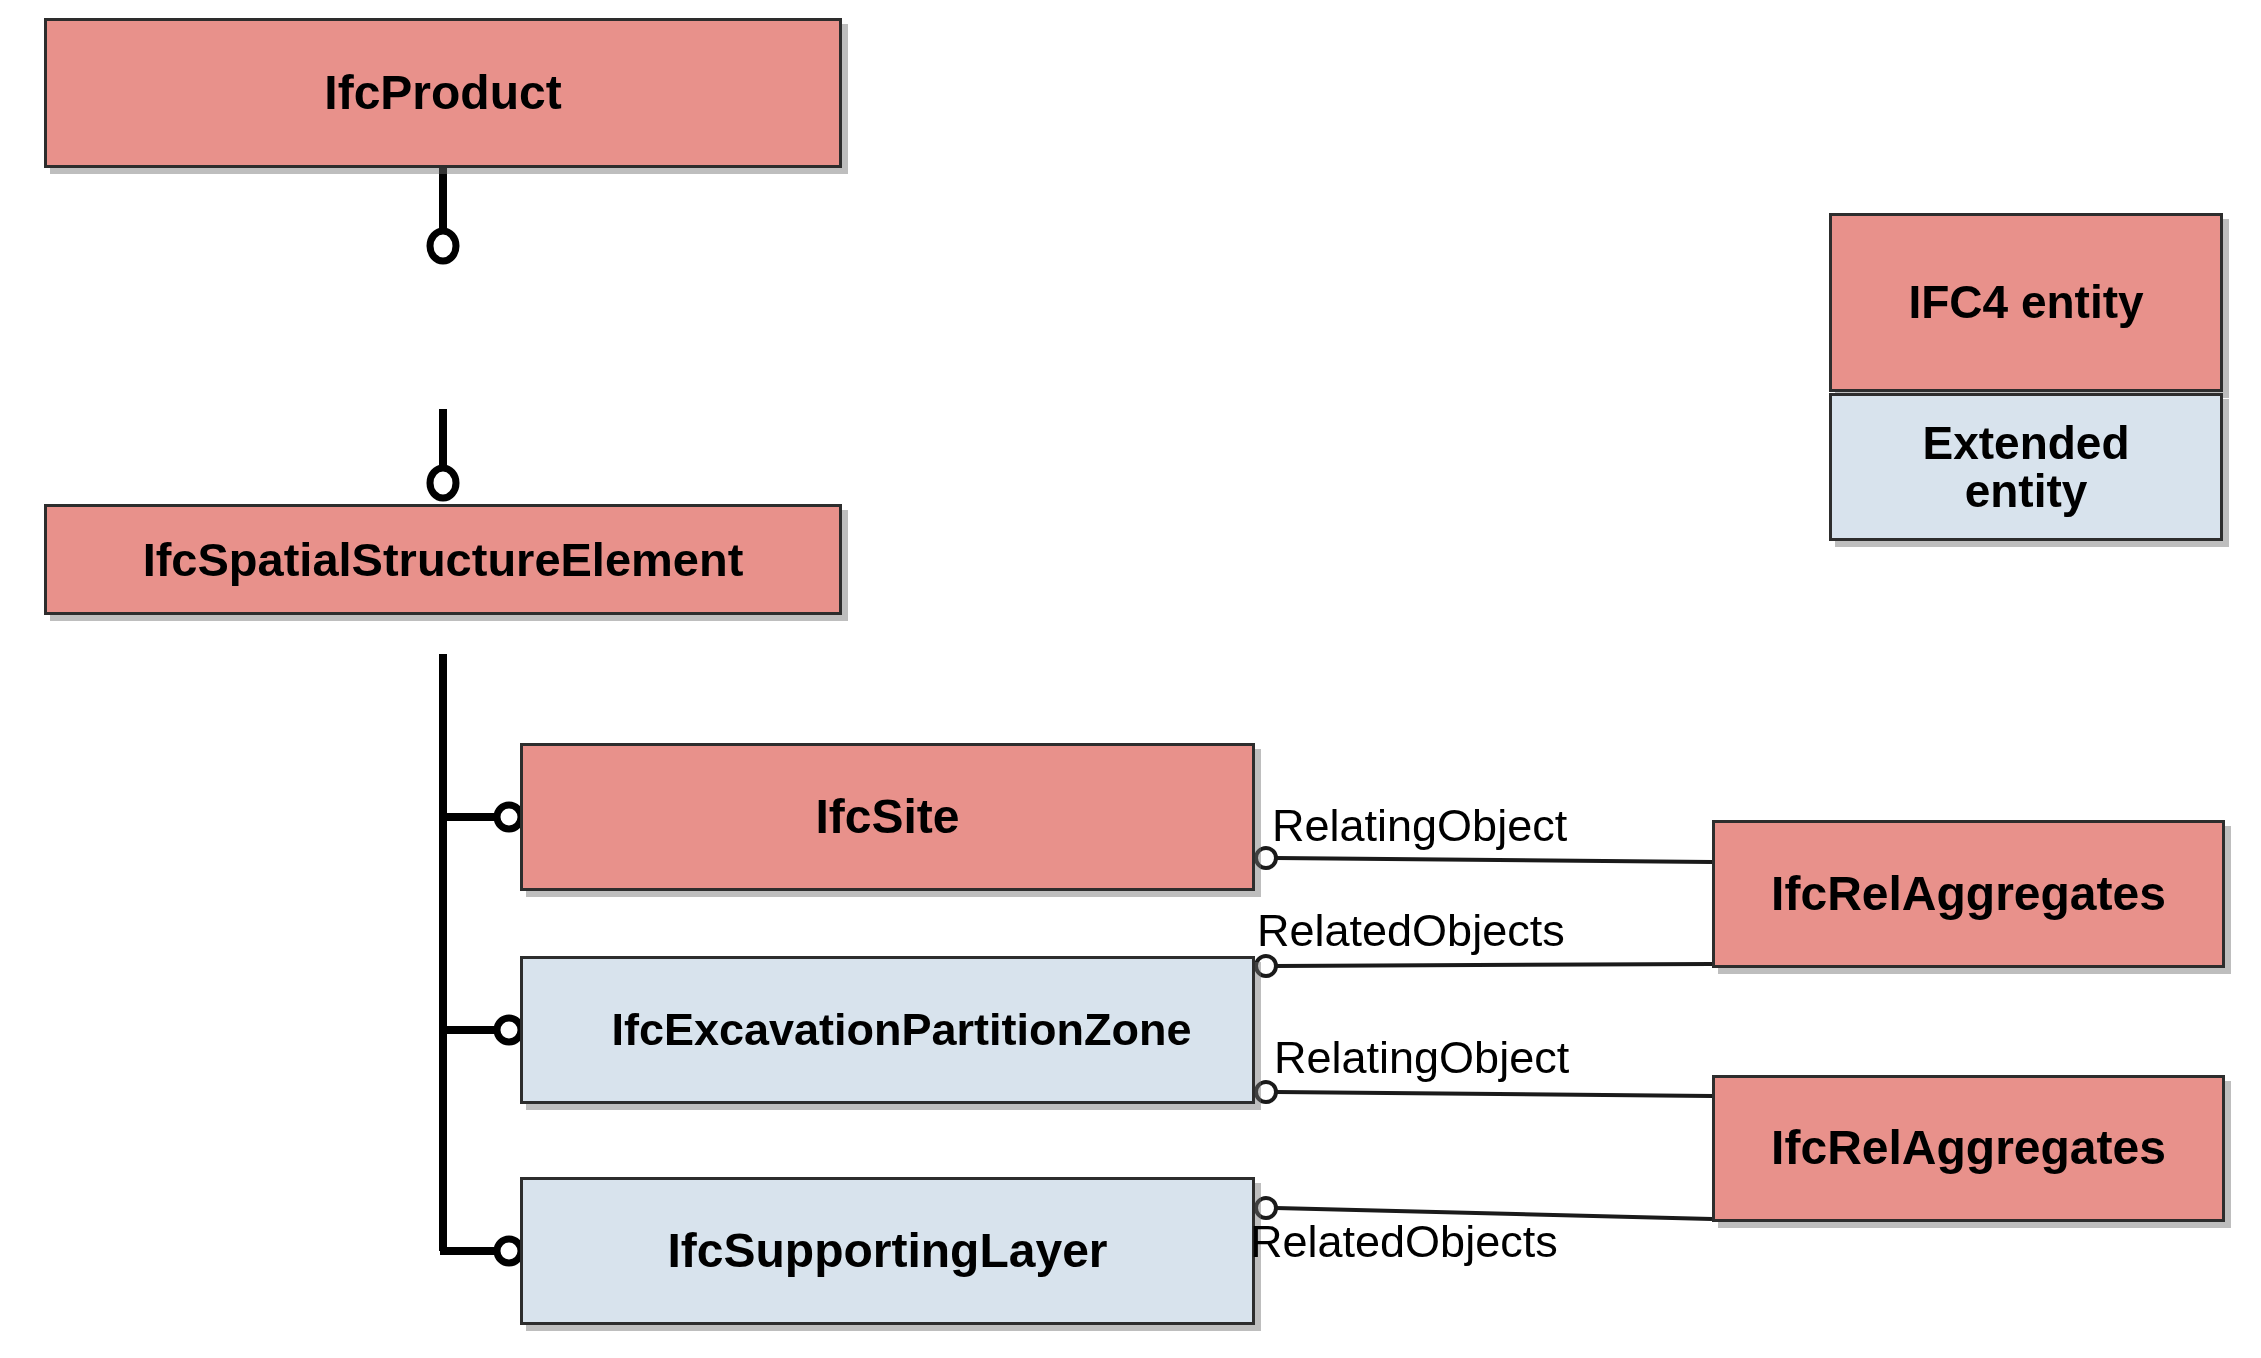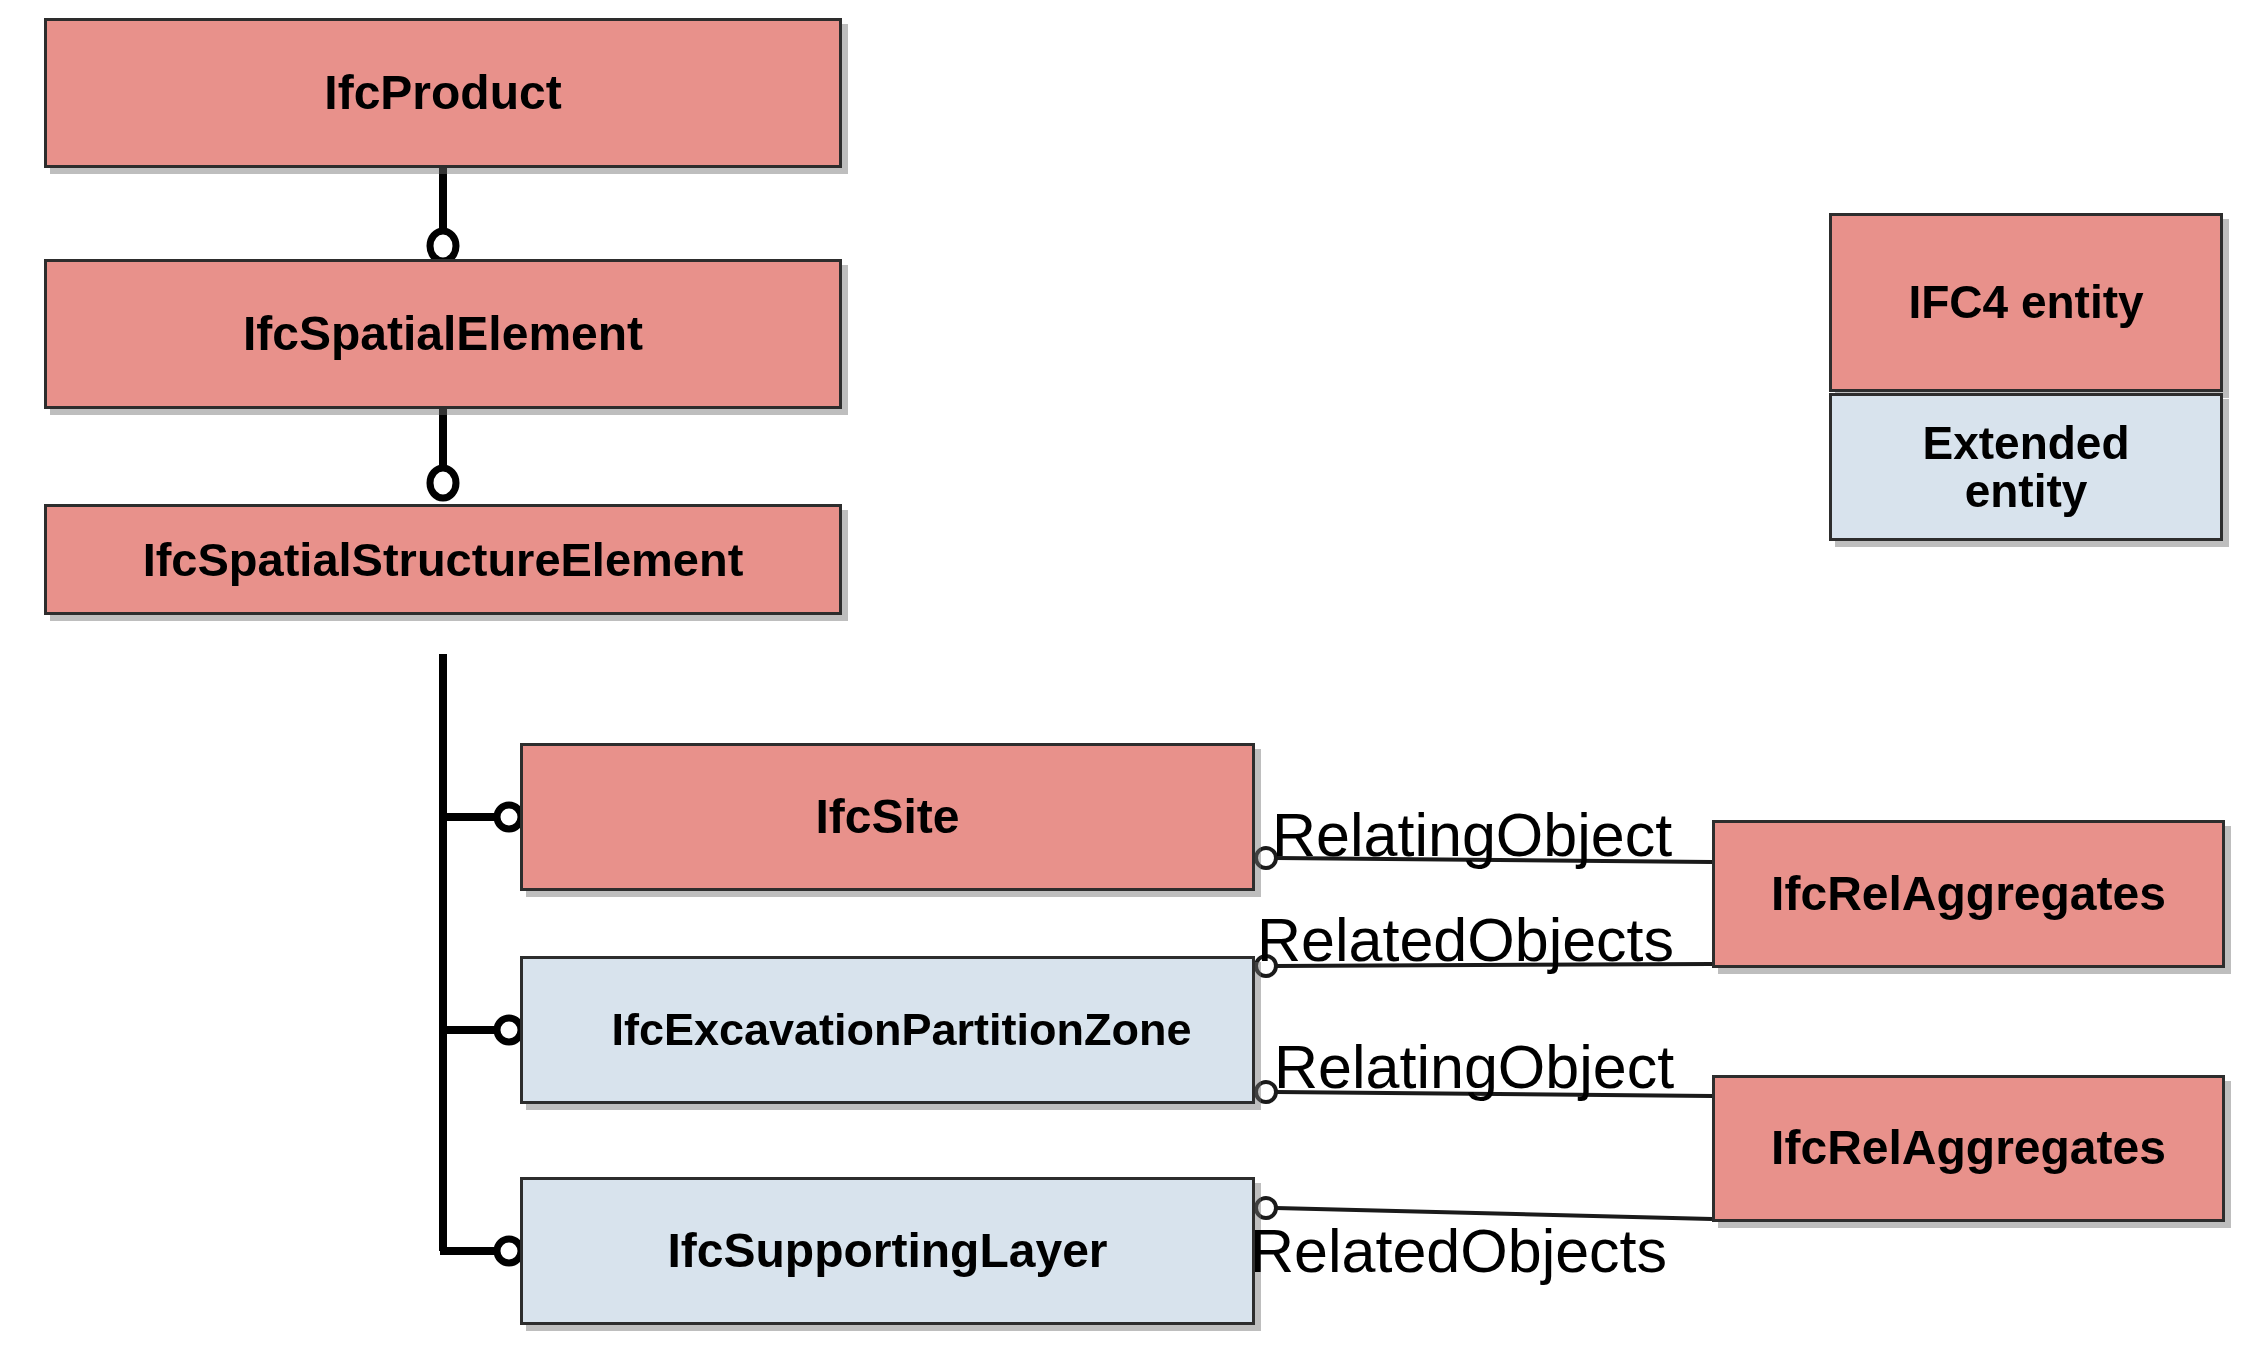--- a/index.html
+++ b/index.html
@@ -18,21 +18,21 @@
     border:3px solid #2d2d2d;
     box-shadow:6px 6px 0 rgba(110,110,110,0.45);
     font-weight:bold;color:#000;
     text-align:center;
     line-height:1.05;
   }
   .ifc4{background:#E8918B;}
   .extended{background:#D8E3ED;}
   .edge-label{
     position:absolute;
-    font-size:61px;font-weight:400;color:#000;
+    font-size:45px;font-weight:400;color:#000;
     white-space:nowrap;
   }
   
   #n-product                  {left:44px;  top:18px;   width:798px; height:150px; font-size:48px;}
   #n-spatial-element          {left:44px;  top:259px;  width:798px; height:150px; font-size:48px;}
   #n-spatial-structure-element{left:44px;  top:504px;  width:798px; height:111px; font-size:47px;}
   #n-site                     {left:520px; top:743px;  width:735px; height:148px; font-size:48px;}
   #n-excavation-partition-zone{left:520px; top:956px;  width:735px; height:148px; font-size:45px;padding-left:28px;}
   #n-supporting-layer         {left:520px; top:1177px; width:735px; height:148px; font-size:48px;}
   #n-rel-aggregates-1         {left:1712px;top:820px;  width:513px; height:148px; font-size:48px;}
@@ -77,21 +77,20 @@
 
     <circle cx="1266" cy="1092" r="10" fill="#fff" stroke="#1a1a1a" stroke-width="4"></circle>
     <line x1="1276" y1="1092" x2="1712" y2="1096" stroke="#1a1a1a" stroke-width="4"></line>
 
     <circle cx="1266" cy="1208" r="10" fill="#fff" stroke="#1a1a1a" stroke-width="4"></circle>
     <line x1="1276" y1="1208" x2="1712" y2="1219" stroke="#1a1a1a" stroke-width="4"></line>
   </svg>
 
   <div class="node ifc4" id="n-product">IfcProduct</div>
 
-  <div class="node ifc4" id="n-spatial-element">IfcSpatialElement</div>
 
   <div class="node ifc4" id="n-spatial-structure-element">IfcSpatialStructureElement</div>
 
   <div class="node ifc4" id="n-site">IfcSite</div>
 
   <div class="node extended" id="n-excavation-partition-zone">IfcExcavationPartitionZone</div>
 
   <div class="node extended" id="n-supporting-layer">IfcSupportingLayer</div>
 
   <div class="node ifc4" id="n-rel-aggregates-1">IfcRelAggregates</div>

